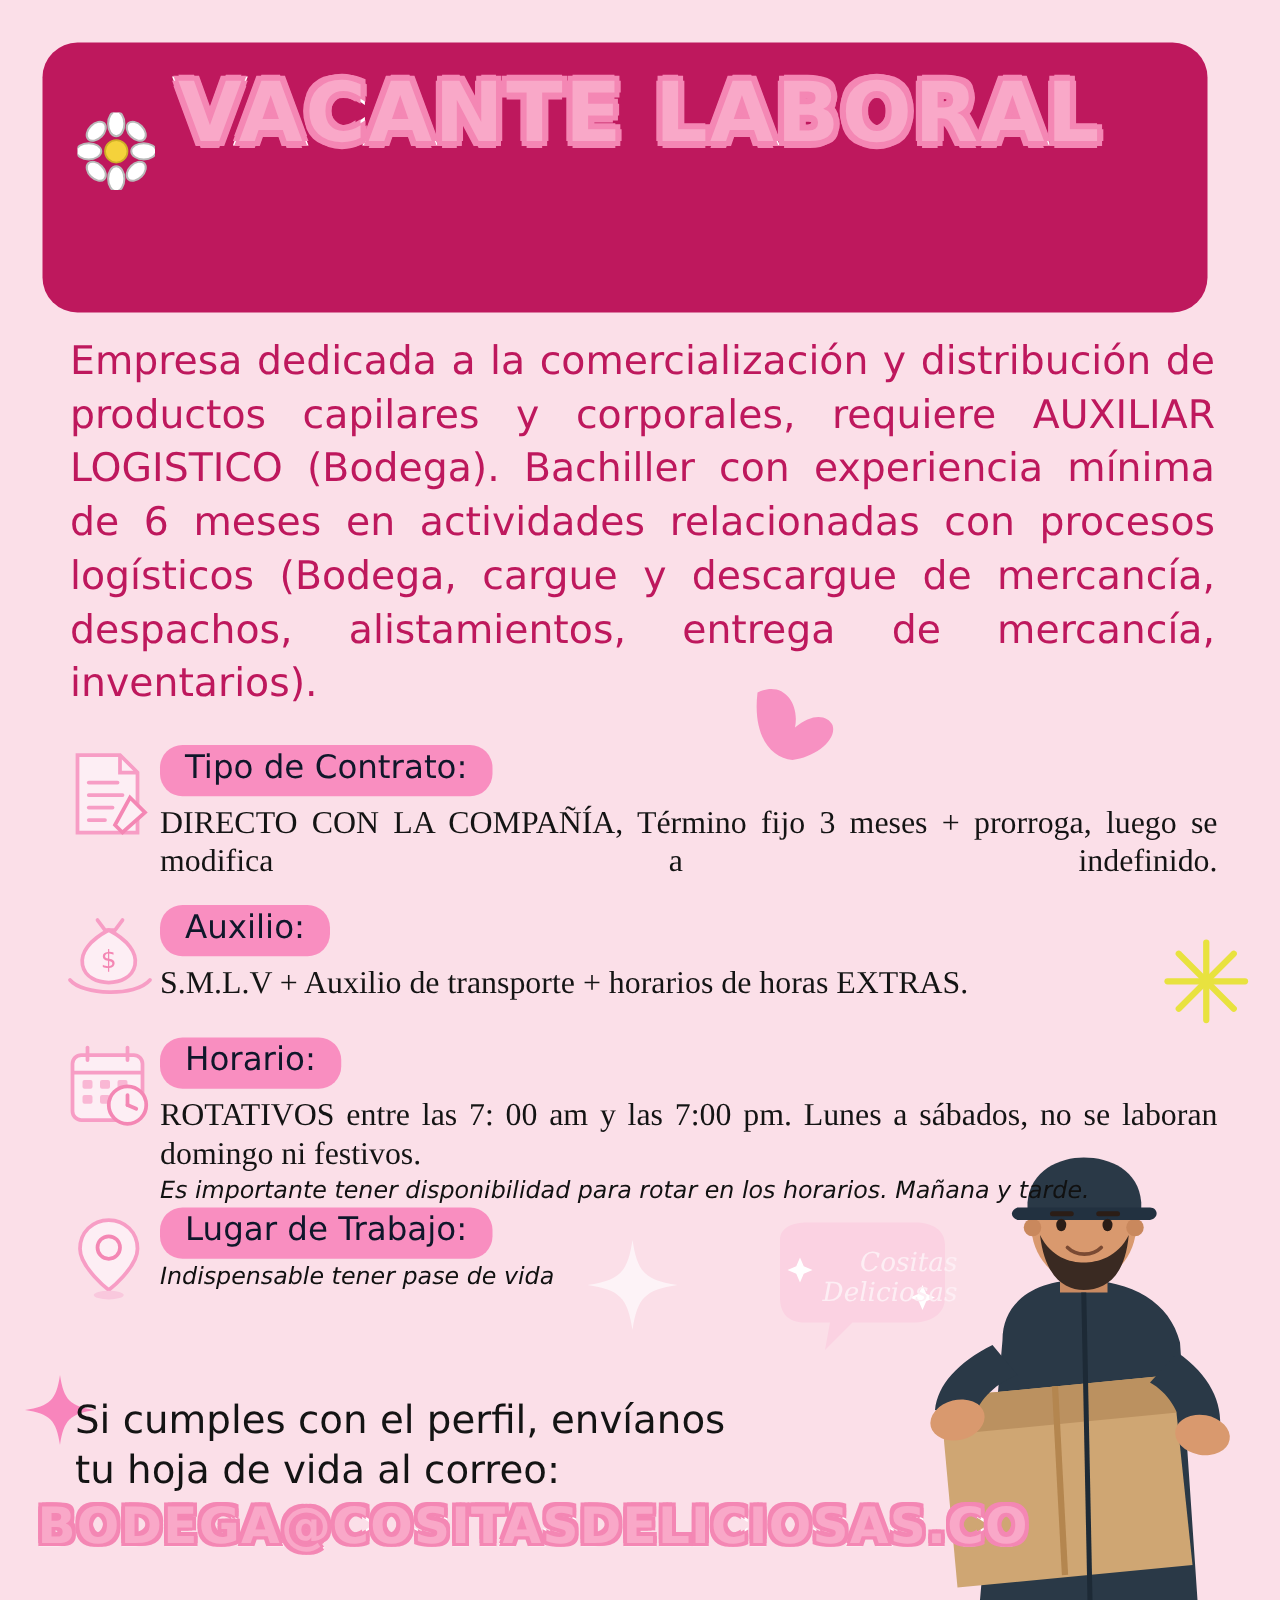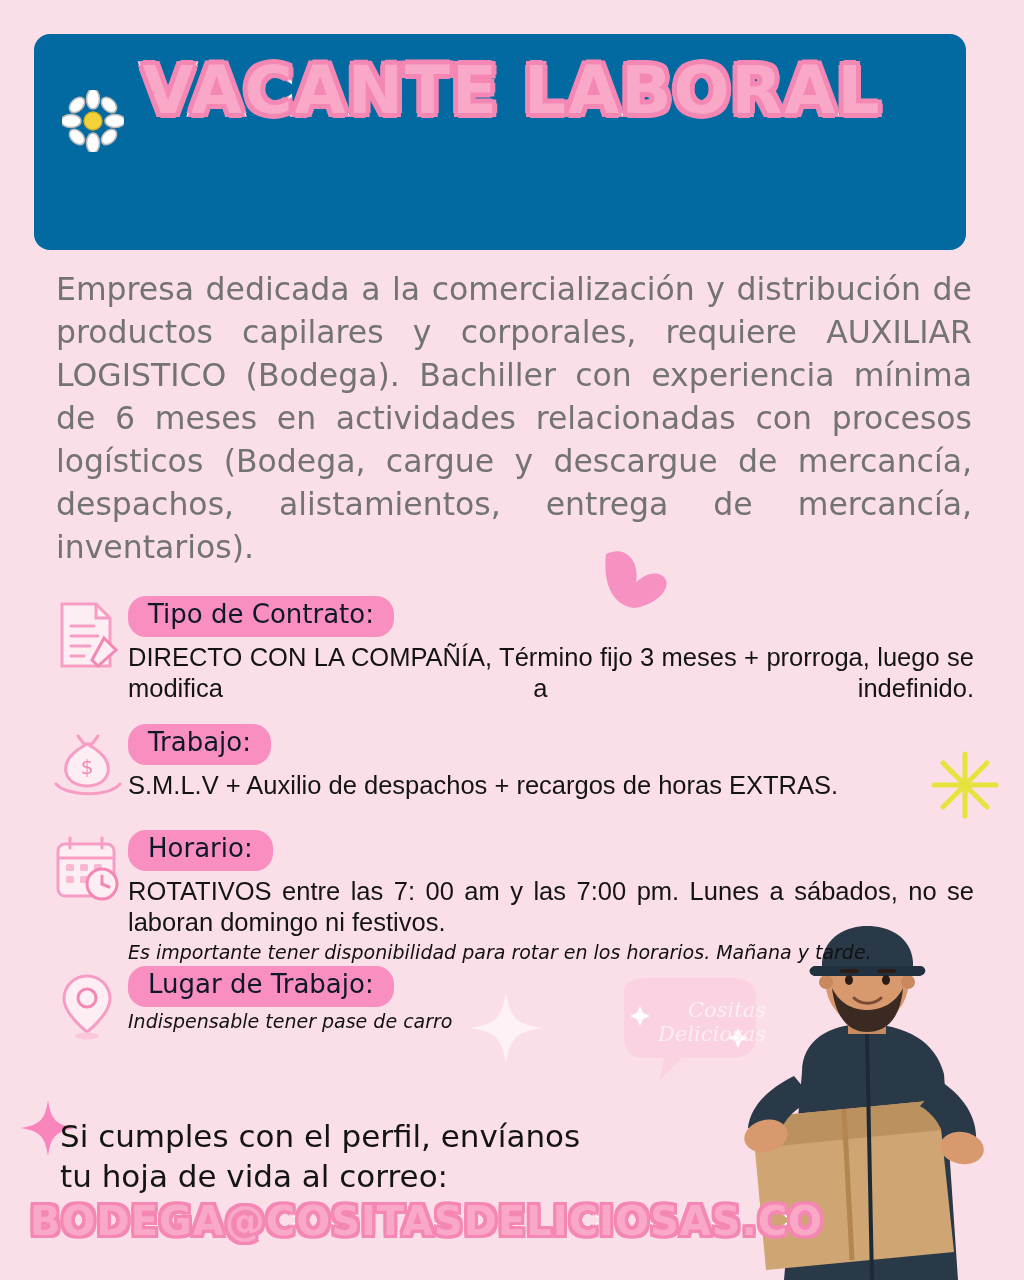--- a/index.html
+++ b/index.html
@@ -15,22 +15,22 @@
     position: relative;
   }
 
   
   .header-card {
     position: absolute;
     left: 34px;
     top: 34px;
     width: 932px;
     height: 216px;
-    background: #0369a1;
-    border-radius: 16px;
+    background: #be185d;
+    border-radius: 28px;
     box-sizing: border-box;
   }
   .title-main {
     position: absolute;
     left: 0;
     top: 24px;
     width: 956px;
     text-align: center;
     font-family: "DejaVu Sans", sans-serif;
     font-weight: bold;
@@ -66,21 +66,21 @@
   }
 
   
   .intro {
     position: absolute;
     left: 56px;
     top: 268px;
     width: 916px;
     font-size: 31.5px;
     line-height: 43px;
-    color: #737373;
+    color: #be185d;
     text-align: justify;
     font-family: "DejaVu Sans", sans-serif;
   }
 
   
   .section {
     position: absolute;
     left: 40px;
     width: 944px;
   }
@@ -100,21 +100,21 @@
     border-radius: 18px;
     font-family: "DejaVu Sans", sans-serif;
     line-height: 1.15;
   }
   .sec-body {
     margin-left: 88px;
     margin-top: 5px;
     font-size: 25.5px;
     line-height: 31px;
     color: #141414;
-    font-family: Liberation Sans, sans-serif;
+    font-family: Liberation Serif, serif;
     text-align: justify;
     padding-right: 10px;
   }
   .sec-head {
     margin-left: 88px;
   }
   .sec-note {
     margin-left: 88px;
     margin-top: 3px;
     font-size: 19px;
@@ -299,22 +299,22 @@
 
 <div class="section" style="top:724px">
   <div class="sec-icon">
     <svg viewBox="0 0 74 74" width="74" height="74">
       <path d="M28 10 l6 8 h8 l6 -8" fill="none" stroke="#f79dc5" stroke-width="3" stroke-linecap="round"></path>
       <path d="M37 18 C22 26 14 36 16 46 C18 56 28 60 37 60 C46 60 56 56 58 46 C60 36 52 26 37 18 Z" fill="#fdeef4" stroke="#f79dc5" stroke-width="3"></path>
       <text x="37" y="48" font-size="20" fill="#f487b4" text-anchor="middle" font-family="DejaVu Sans, sans-serif">$</text>
       <path d="M6 58 C16 70 58 72 70 58" fill="none" stroke="#f79dc5" stroke-width="3" stroke-linecap="round"></path>
     </svg>
   </div>
-  <div class="sec-head"><span class="pill">Trabajo:</span></div>
-  <div class="sec-body">S.M.L.V + Auxilio de despachos + recargos de horas EXTRAS.</div>
+  <div class="sec-head"><span class="pill">Auxilio:</span></div>
+  <div class="sec-body">S.M.L.V + Auxilio de transporte + horarios de horas EXTRAS.</div>
 </div>
 
 <div class="section" style="top:830px">
   <div class="sec-icon">
     <svg viewBox="0 0 74 74" width="74" height="74">
       <rect x="8" y="12" width="56" height="52" rx="7" fill="#fdeef4" stroke="#f79dc5" stroke-width="3"></rect>
       <line x1="8" y1="26" x2="64" y2="26" stroke="#f79dc5" stroke-width="3"></line>
       <g stroke="#f79dc5" stroke-width="3" stroke-linecap="round">
         <line x1="20" y1="6" x2="20" y2="16"></line>
         <line x1="52" y1="6" x2="52" y2="16"></line>
@@ -340,18 +340,18 @@
 
 <div class="section" style="top:966px">
   <div class="sec-icon">
     <svg viewBox="0 0 74 74" width="74" height="74">
       <path d="M37 8 C24 8 14 18 14 31 C14 46 37 64 37 64 C37 64 60 46 60 31 C60 18 50 8 37 8 Z" fill="#fdeef4" stroke="#f79dc5" stroke-width="3"></path>
       <circle cx="37" cy="30" r="9" fill="none" stroke="#f487b4" stroke-width="3"></circle>
       <ellipse cx="37" cy="68" rx="12" ry="3.5" fill="#f9c8dd"></ellipse>
     </svg>
   </div>
   <div class="sec-head"><span class="pill">Lugar de Trabajo:</span></div>
-  <div class="sec-note">Indispensable tener pase de carro</div>
+  <div class="sec-note">Indispensable tener pase de vida</div>
 </div>
 
 <div class="footer-text" style="white-space:pre-line">Si cumples con el perfil, envíanos
 tu hoja de vida al correo:</div>
 <div class="email">BODEGA@COSITASDELICIOSAS.CO</div>
 
 </body></html>

